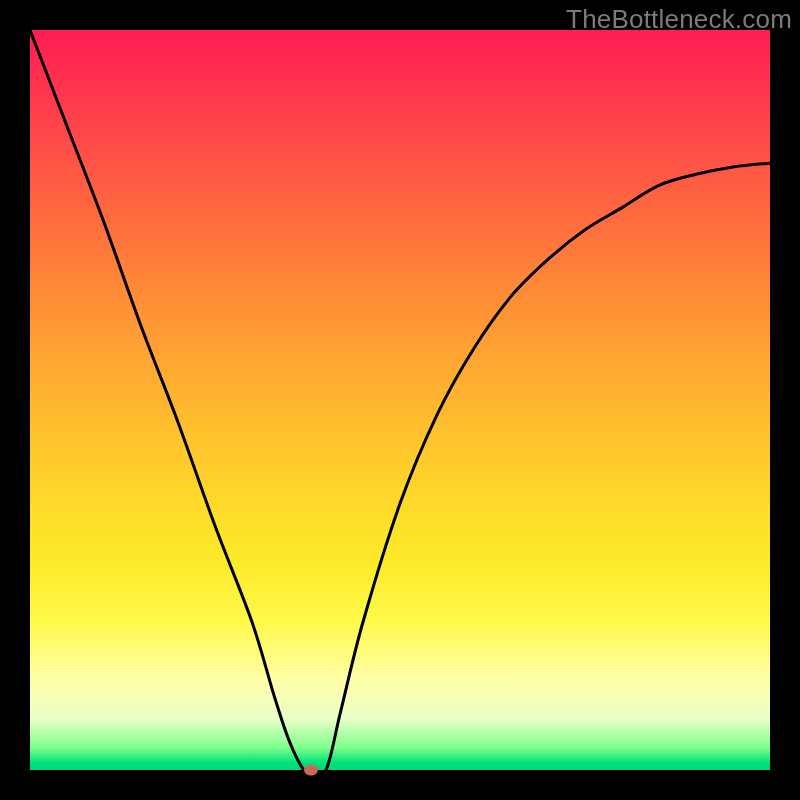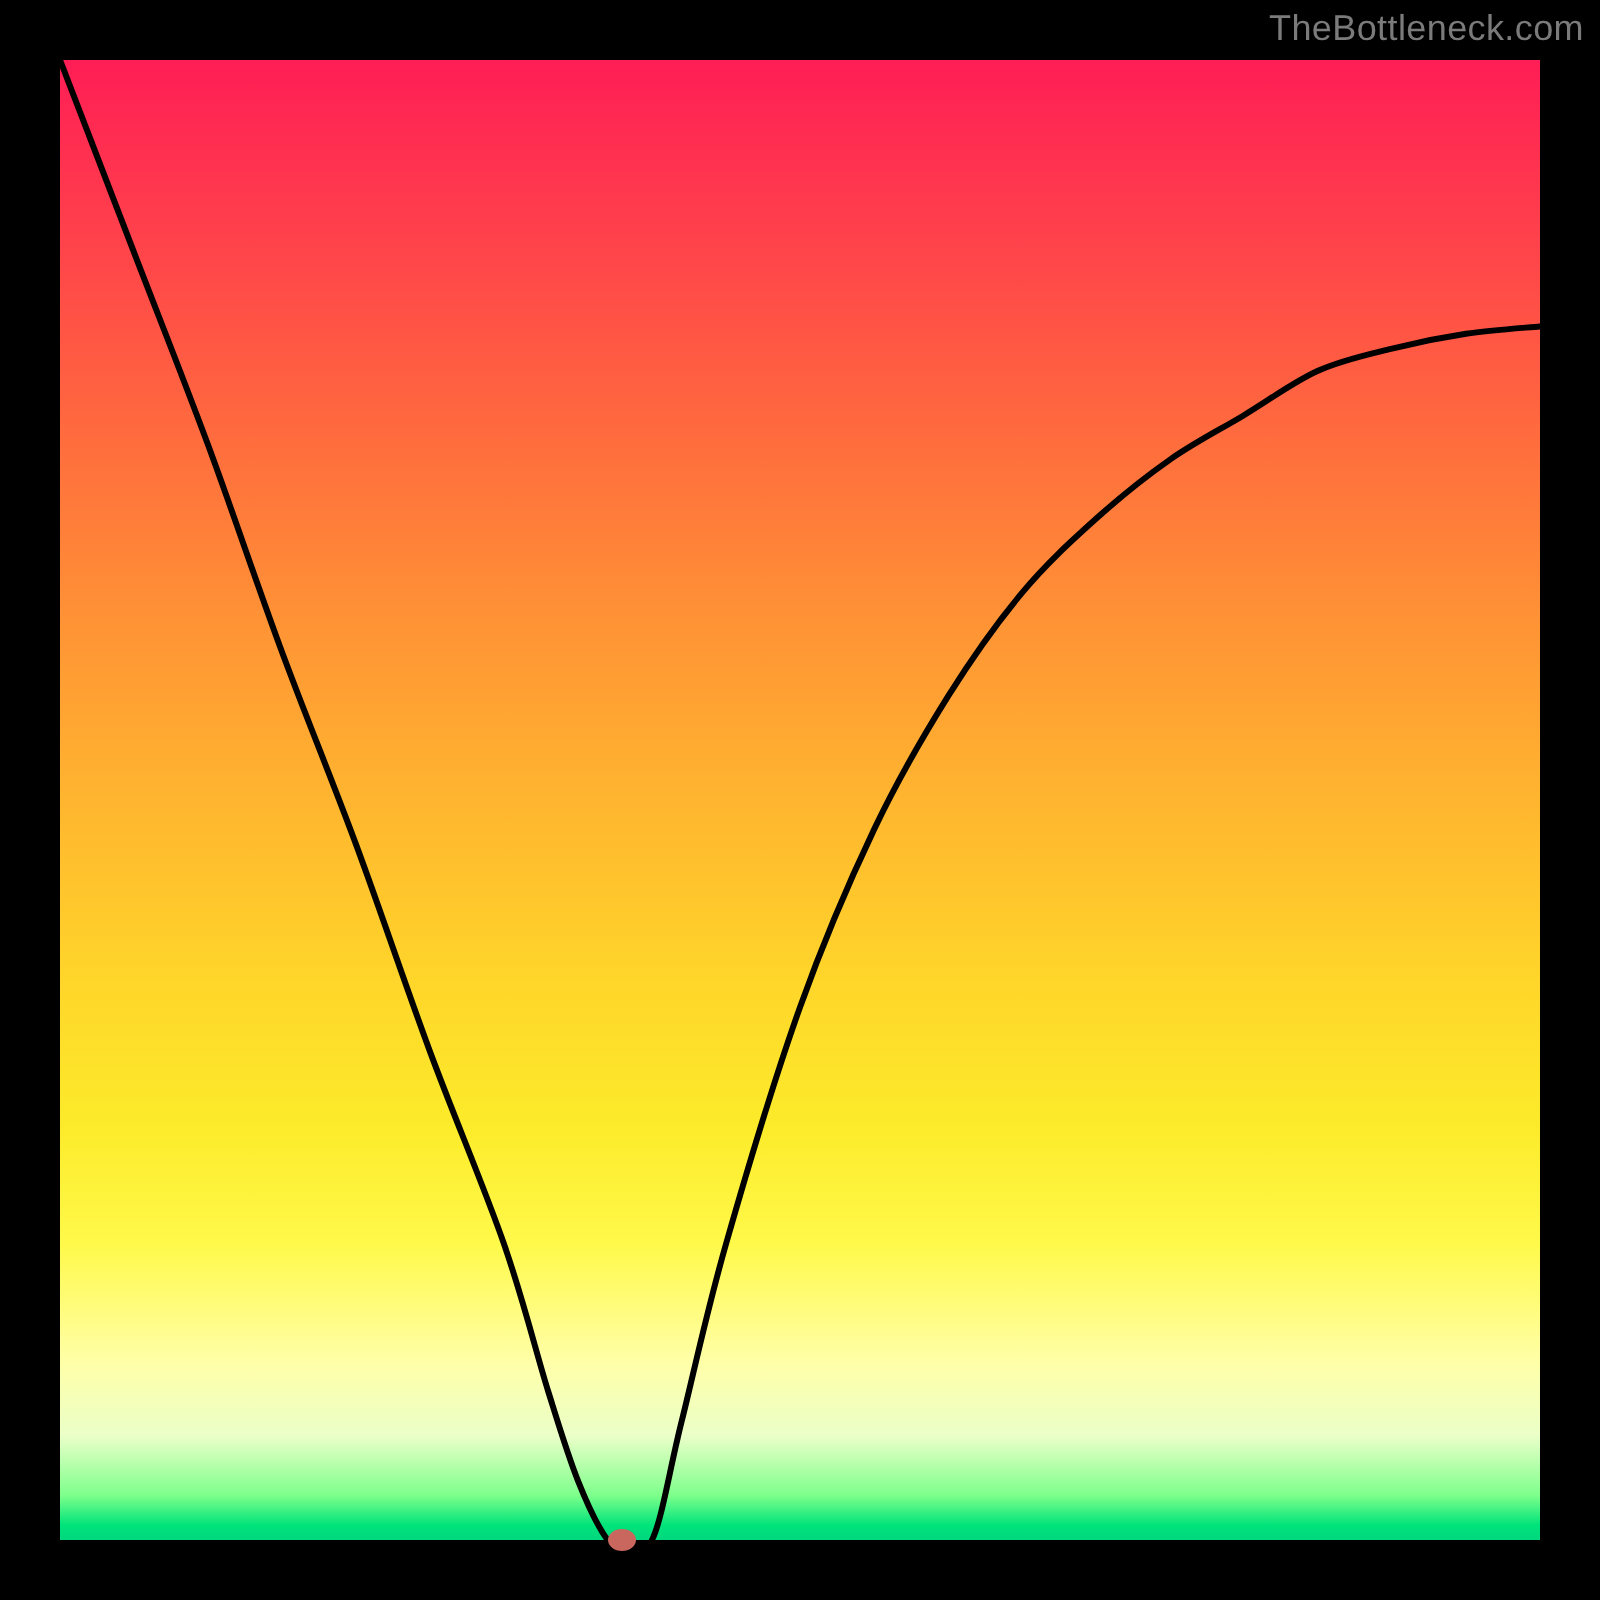--- a/index.html
+++ b/index.html
@@ -46,21 +46,21 @@
     left: 0;
     top: 0;
     width: 740px;
     height: 740px;
   }
   .watermark {
     position: absolute;
     top: 4px;
     right: 8px;
     color: #7b7b7b;
-    font-size: 18px;
+    font-size: 26px;
     font-weight: 500;
     letter-spacing: 0.2px;
     user-select: none;
   }
   .marker {
     position: absolute;
     width: 14px;
     height: 11px;
     border-radius: 50%;
     background: #c9675e;

